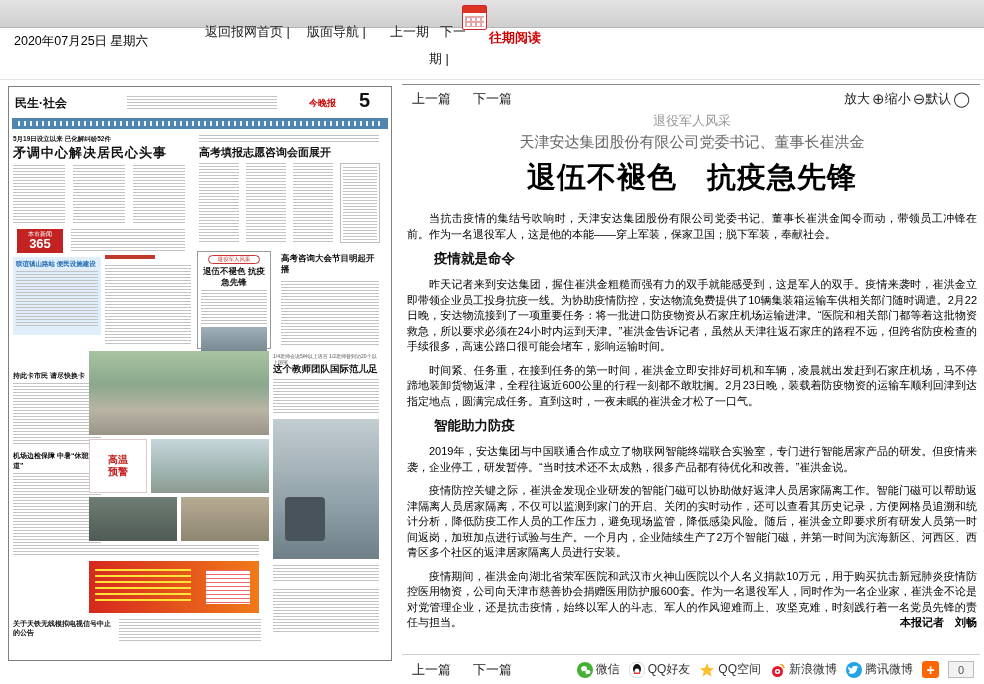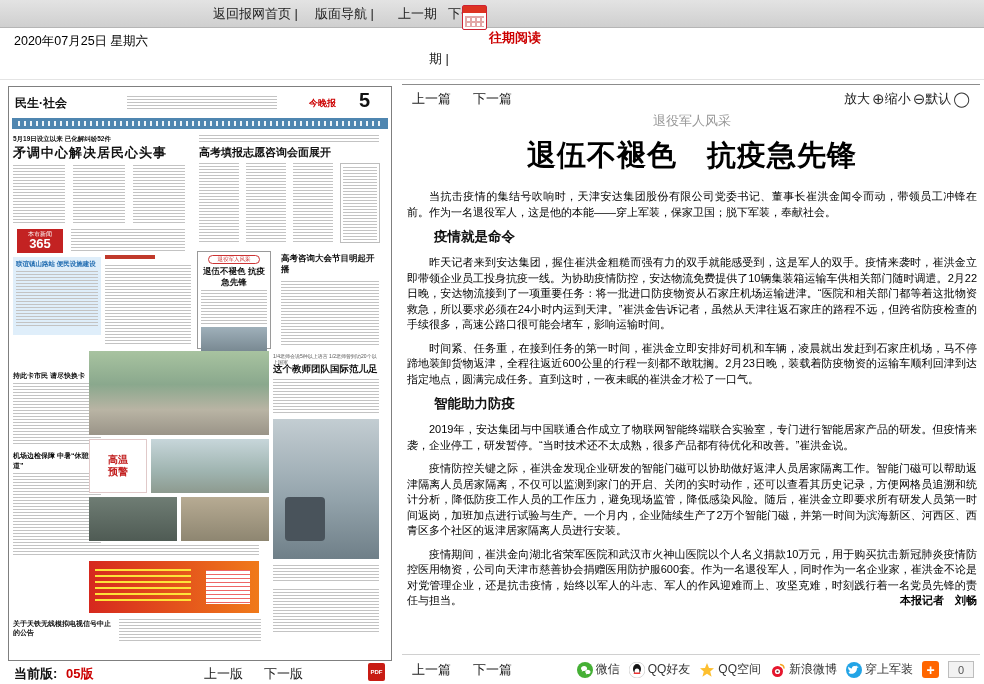--- a/index.html
+++ b/index.html
@@ -6,21 +6,21 @@
   html,body { background:#fff; }
   body { font-family:"Liberation Sans", sans-serif; color:#111; }
   .screen { position:relative; width:984px; height:684px; background:#fff; overflow:hidden; margin:0 auto; }
   .abs { position:absolute; }
   a { text-decoration:none; color:#1a1a1a; cursor:pointer; }
   .b { font-weight:bold; }
 
   
   .topstrip { position:absolute; left:0; top:0; width:984px; height:28px;
               background:linear-gradient(#e3e3e3,#cfcfcf); border-bottom:1px solid #b5b5b5; }
-  .nav-item { position:absolute; top:5px; font-size:13px; color:#222;margin-left:8px; }
+  .nav-item { position:absolute; top:23px; font-size:13px; color:#222; }
   .hdr-sep { position:absolute; left:0; top:79px; width:984px; height:1px; background:#e4e4e4; }
   .date { position:absolute; left:14px; top:33px; font-size:12.5px; color:#000; }
   .navwrap { position:absolute; left:429px; top:50px; font-size:13px; color:#222; }
   .archive { position:absolute; left:489px; top:29px; font-size:13px; font-weight:bold; color:#cc0000; }
   .cal { position:absolute; left:462px; top:5px; width:25px; height:25px; background:#fff;
          border:1px solid #c23; border-radius:2px; }
   .cal-top { position:absolute; left:0; top:0; right:0; height:7px; background:#d32; }
   .cal-grid { position:absolute; left:2px; right:2px; top:10px; bottom:2px;
               background-image:repeating-linear-gradient(to right,#e3a7a7 0 2px,transparent 2px 5px),
                                repeating-linear-gradient(to bottom,#e3a7a7 0 2px,transparent 2px 5px); }
@@ -173,29 +173,20 @@
 
     <div class="adban">
       <div class="ad-lines"></div>
       <div class="ad-white"></div>
     </div>
 
     <div class="abs b" style="left:4px;top:532px;width:100px;font-size:7px;line-height:1.35">关于天铁无线模拟电视信号中止的公告</div>
     <div class="abs tx" style="left:110px;top:532px;width:142px;height:24px"></div>
   </div>
 
-  <div class="leftctrl">
-    <span class="abs b" style="left:0;top:0">当前版:</span>
-    <span class="abs b red" style="left:52px;top:0">05版</span>
-    <a class="abs" style="left:190px;top:0">上一版</a>
-    <a class="abs" style="left:250px;top:0">下一版</a>
-    <span class="pdfic">
-        <span>PDF</span>
-      </span>
-  </div>
 
   <div class="rpanel">
 
     <div class="rtoolbar">
       <a class="gap">上一篇</a>
       <a class="gap">下一篇</a>
       <span class="zoomgrp">
         <a class="zbtn">
           <span>放大</span>
           <span class="zglyph">⊕</span>
@@ -206,20 +197,21 @@
         </a>
         <a class="zbtn">
           <span>默认</span>
           <span class="zglyph">◯</span>
         </a>
       </span>
     </div>
 
     <div class="article">
       <div class="a-kicker">退役军人风采</div>
+      <div class="a-sub">天津安达集团股份有限公司党委书记、董事长崔洪金</div>
       <div class="a-title">退伍不褪色　抗疫急先锋</div>
       <div>
         <p>当抗击疫情的集结号吹响时，天津安达集团股份有限公司党委书记、董事长崔洪金闻令而动，带领员工冲锋在前。作为一名退役军人，这是他的本能——穿上军装，保家卫国；脱下军装，奉献社会。</p>
         <h3>疫情就是命令</h3>
         <p>昨天记者来到安达集团，握住崔洪金粗糙而强有力的双手就能感受到，这是军人的双手。疫情来袭时，崔洪金立即带领企业员工投身抗疫一线。为协助疫情防控，安达物流免费提供了10辆集装箱运输车供相关部门随时调遣。2月22日晚，安达物流接到了一项重要任务：将一批进口防疫物资从石家庄机场运输进津。“医院和相关部门都等着这批物资救急，所以要求必须在24小时内运到天津。”崔洪金告诉记者，虽然从天津往返石家庄的路程不远，但跨省防疫检查的手续很多，高速公路口很可能会堵车，影响运输时间。</p>
         <p>时间紧、任务重，在接到任务的第一时间，崔洪金立即安排好司机和车辆，凌晨就出发赶到石家庄机场，马不停蹄地装卸货物返津，全程往返近600公里的行程一刻都不敢耽搁。2月23日晚，装载着防疫物资的运输车顺利回津到达指定地点，圆满完成任务。直到这时，一夜未眠的崔洪金才松了一口气。</p>
         <h3>智能助力防疫</h3>
         <p>2019年，安达集团与中国联通合作成立了物联网智能终端联合实验室，专门进行智能居家产品的研发。但疫情来袭，企业停工，研发暂停。“当时技术还不太成熟，很多产品都有待优化和改善。”崔洪金说。</p>
         <p>疫情防控关键之际，崔洪金发现企业研发的智能门磁可以协助做好返津人员居家隔离工作。智能门磁可以帮助返津隔离人员居家隔离，不仅可以监测到家门的开启、关闭的实时动作，还可以查看其历史记录，方便网格员追溯和统计分析，降低防疫工作人员的工作压力，避免现场监管，降低感染风险。随后，崔洪金立即要求所有研发人员第一时间返岗，加班加点进行试验与生产。一个月内，企业陆续生产了2万个智能门磁，并第一时间为滨海新区、河西区、西青区多个社区的返津居家隔离人员进行安装。</p>
         <p>
@@ -263,21 +255,21 @@
               <circle cx="7.5" cy="9.5" r="1.1" fill="#5a2a2a"></circle>
               <path d="M10.5 2.5c2 .2 3.4 1.6 3.6 3.6" stroke="#f5a623" stroke-width="1.3" fill="none" stroke-linecap="round"></path>
             </svg>
           <span>新浪微博</span>
         </a>
         <a class="share">
           <svg width="16" height="16" viewBox="0 0 16 16">
               <circle cx="8" cy="8" r="8" fill="#22a4e6"></circle>
               <path d="M3.5 11.5c3.8 1 7.5-1 7.5-5.6l1.8-1-1.8-.3-.8-1.2-.9.9C7.5 3.4 5.8 4.6 5.9 6.4 4.3 6.3 3.2 5.5 2.3 4.5c-.4 2 .2 3.7 2 4.8l-1.8.6z" fill="#fff"></path>
             </svg>
-          <span>穿上军装</span>
+          <span>腾讯微博</span>
         </a>
         <a class="plusbox">
             <span>+</span>
           </a>
         <span class="cntbox">0</span>
       </span>
     </div>
   </div>
 
 </div>

